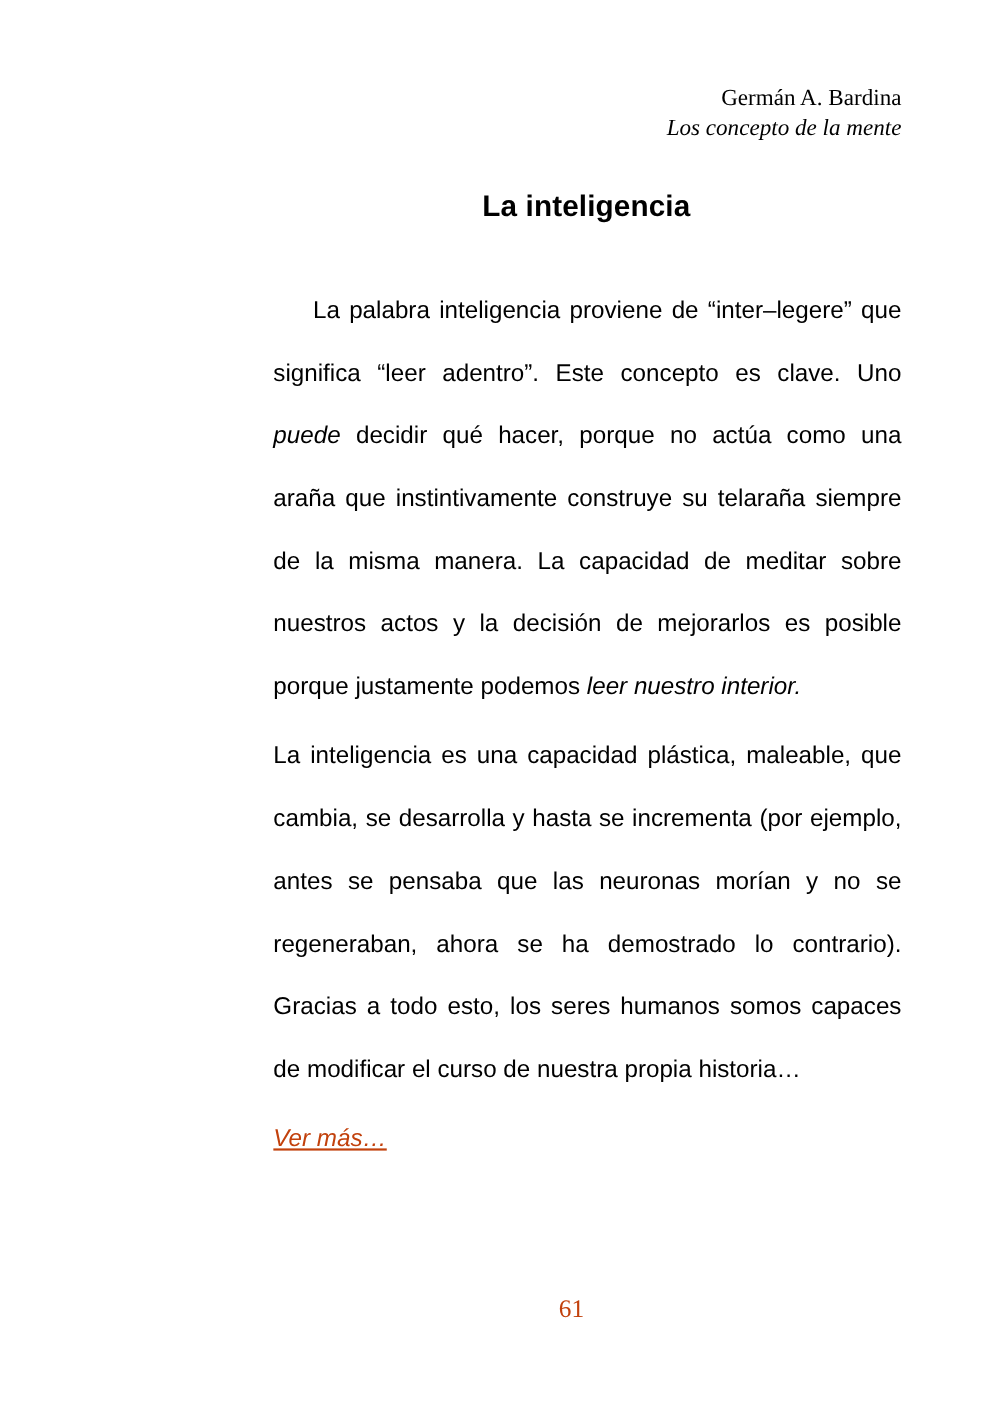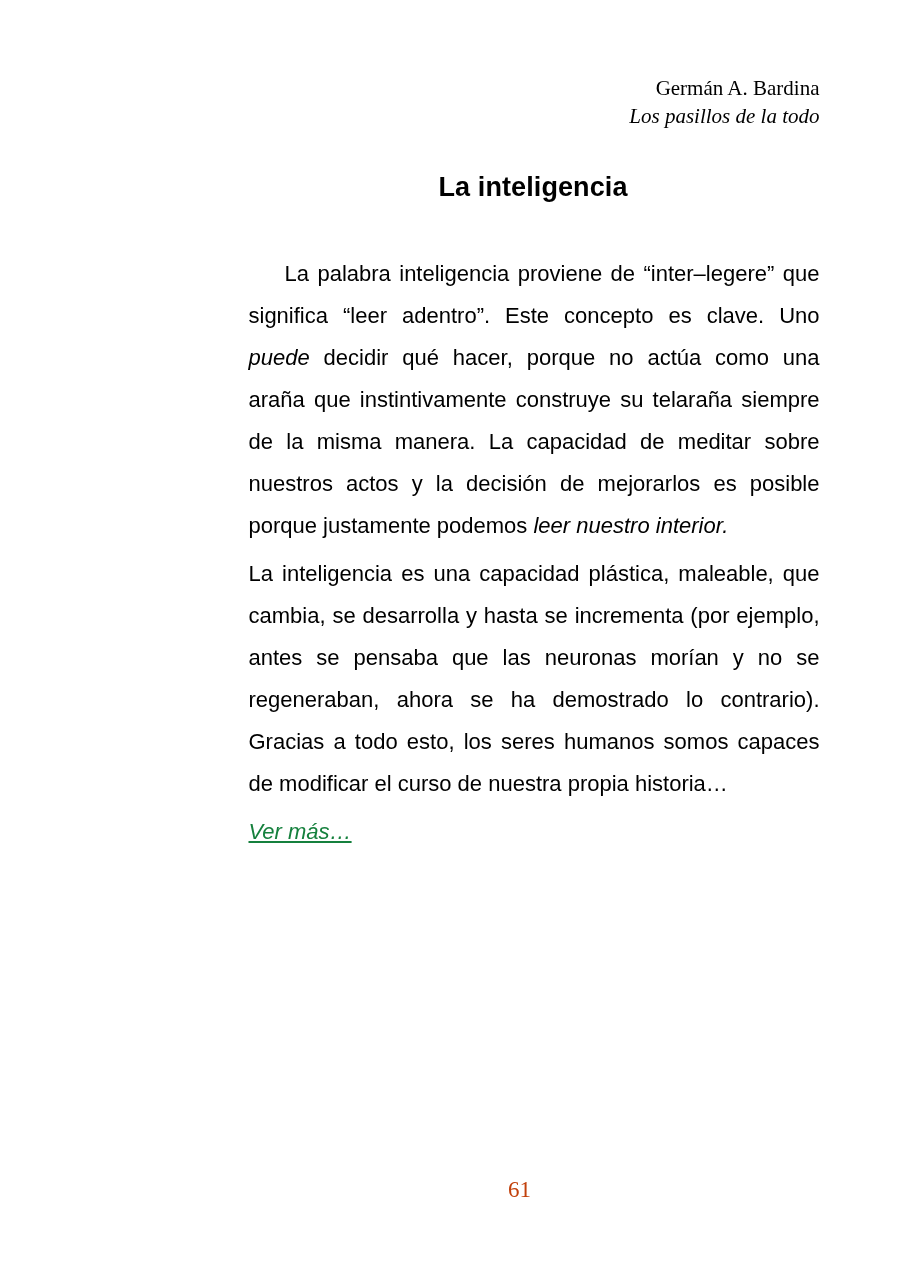--- a/index.html
+++ b/index.html
@@ -55,21 +55,21 @@
   }
 
   
   .body-column {
     position: absolute;
     left: 181px;
     top: 253px;
     width: 571px;
     font-family: "Liberation Sans", "DejaVu Sans", sans-serif;
     font-size: 22px;
-    line-height: 42px;
+    line-height: 57px;
     color: #000000;
     text-align: justify;
     text-justify: inter-word;
   }
 
   .body-column p {
     margin: 0 0 6px 0;
     text-align: justify;
     text-align-last: left;
   }
@@ -83,21 +83,21 @@
   }
 
   .readmore-line {
     text-align: left;
   }
 
   a.readmore-link,
   .readmore-link {
     font-style: italic;
     text-decoration: underline;
-    color: #15803d;
+    color: #c2410c;
     cursor: pointer;
   }
 
   
   .folio {
     position: absolute;
     left: 0;
     top: 1176px;
     width: 904px;
     text-align: center;
@@ -107,21 +107,21 @@
     color: #c2410c;
   }
 </style>
 </head>
 <body>
 
 <div class="page">
 
   <div class="page-header">
     <div class="header-author">Germán A. Bardina</div>
-    <div class="header-booktitle">Los pasillos de la todo</div>
+    <div class="header-booktitle">Los concepto de la mente</div>
   </div>
 
   <h1 class="chapter-title">La inteligencia</h1>
 
   <div class="body-column">
 
     <p class="para-indent">
       <span>La palabra inteligencia proviene de “inter–legere” que significa “leer adentro”. Este concepto es clave. Uno </span><span class="italic">puede</span><span> decidir qué hacer, porque no actúa como una araña que instintivamente construye su telaraña siempre de la misma manera. La capacidad de meditar sobre nuestros actos y la decisión de mejorarlos es posible porque justamente podemos </span><span class="italic">leer nuestro interior.</span>
     </p>
 

